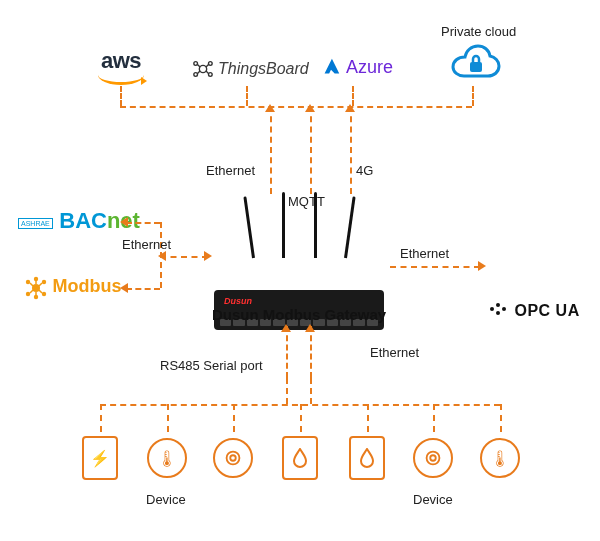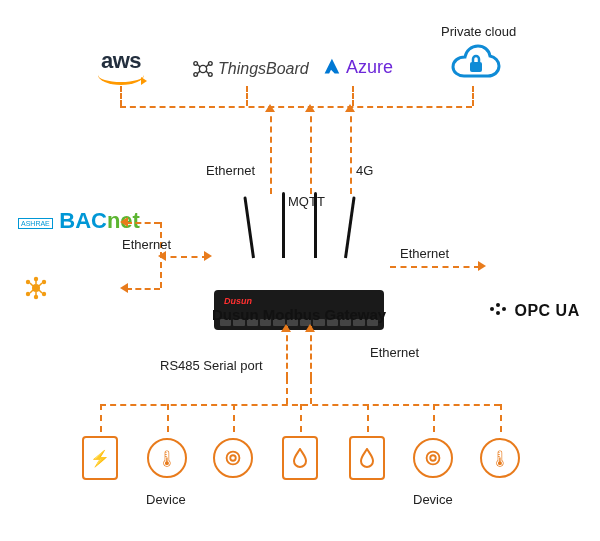--- a/index.html
+++ b/index.html
@@ -152,20 +152,21 @@
         <circle cx="20" cy="6" r="2.2"></circle>
         <circle cx="4" cy="18" r="2.2"></circle>
         <circle cx="20" cy="18" r="2.2"></circle>
         <circle cx="12" cy="3" r="2.2"></circle>
         <circle cx="12" cy="21" r="2.2"></circle>
       </g>
     <g stroke="#f39c12" stroke-width="1.5">
         <path d="M12 8V5M12 16v3M9 10L6 7M15 10l3-3M9 14l-3 3M15 14l3 3"></path>
       </g>
   </svg>
+  <span class="modbus">Modbus</span>
 </div>
 
 <div class="abs vline" style="left:160px; top:222px; height:66px;"></div>
 <div class="abs hline" style="left:126px; top:222px; width:34px;"></div>
 <div class="abs ah-left" style="left:120px; top:217px;"></div>
 <div class="abs hline" style="left:126px; top:288px; width:34px;"></div>
 <div class="abs ah-left" style="left:120px; top:283px;"></div>
 <div class="abs hline" style="left:160px; top:256px; width:48px;"></div>
 <div class="abs ah-left" style="left:158px; top:251px;"></div>
 <div class="abs ah-right" style="left:204px; top:251px;"></div>

